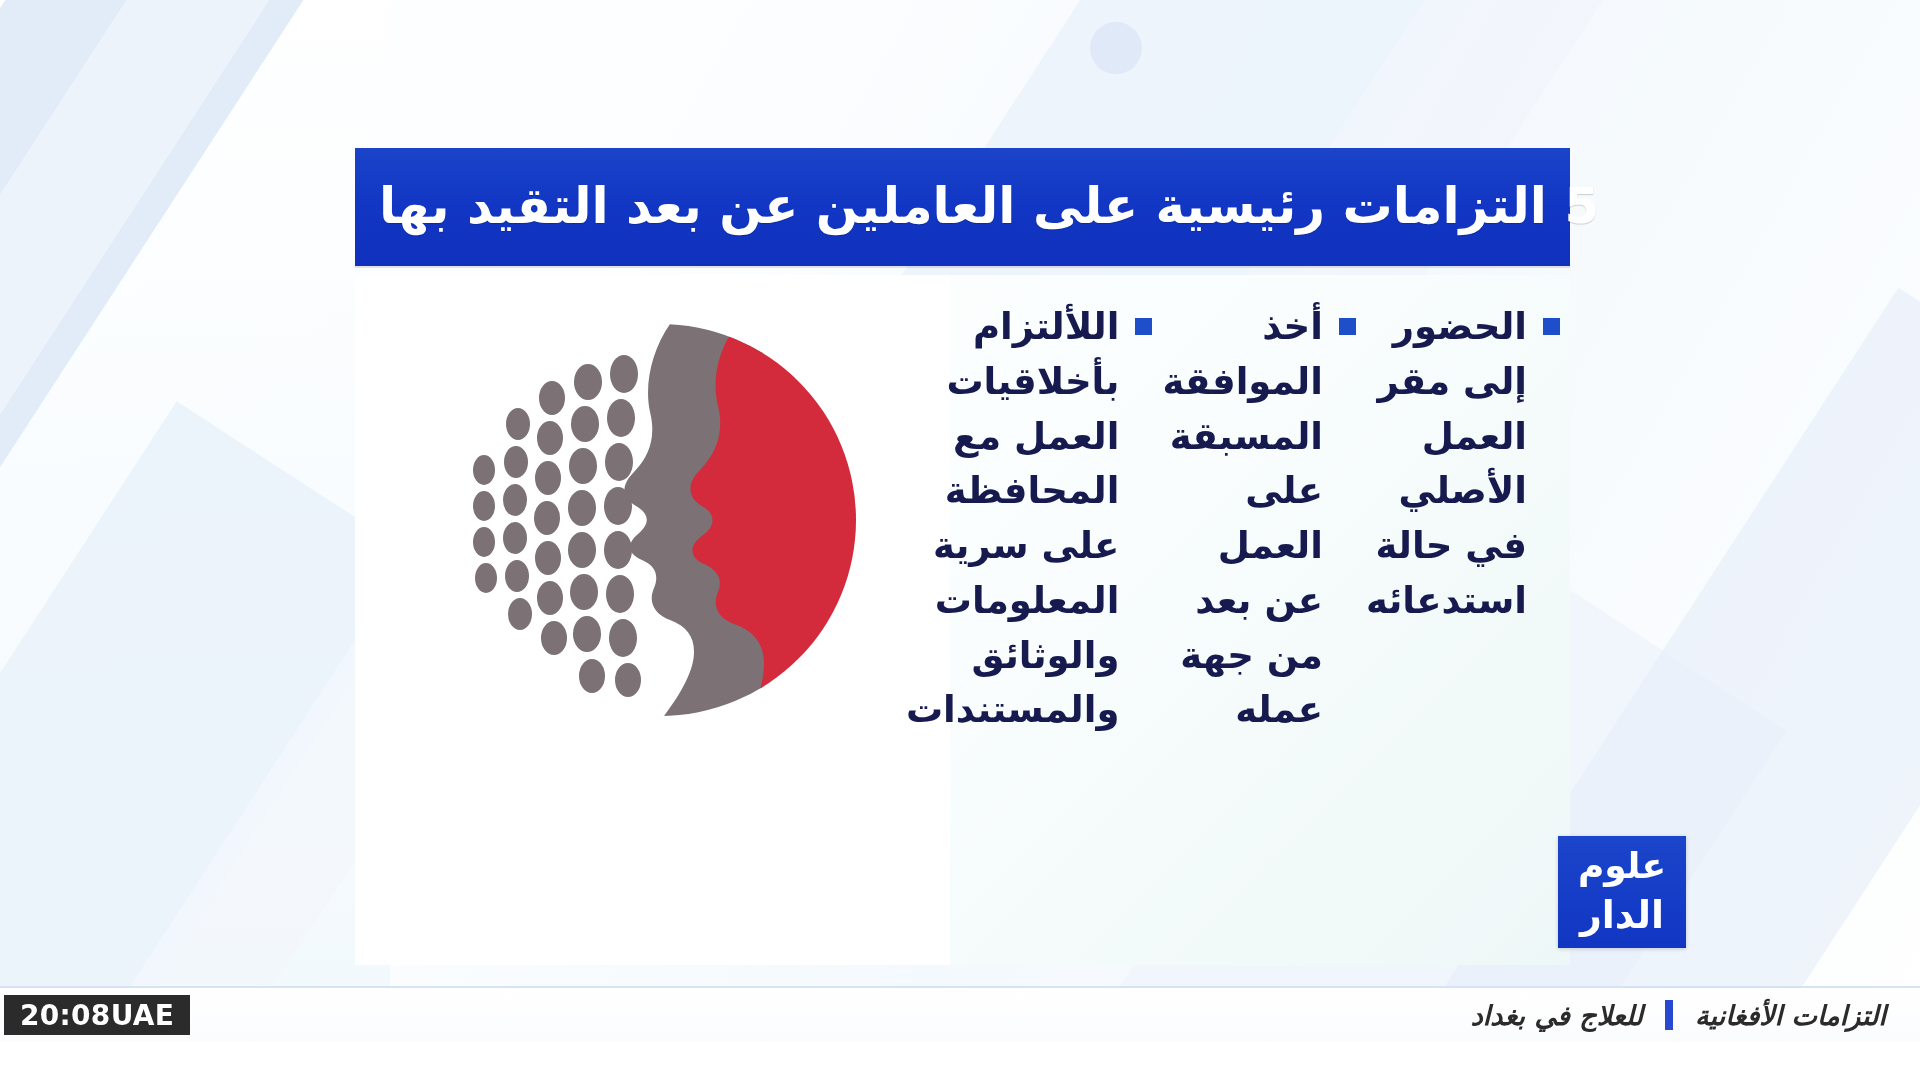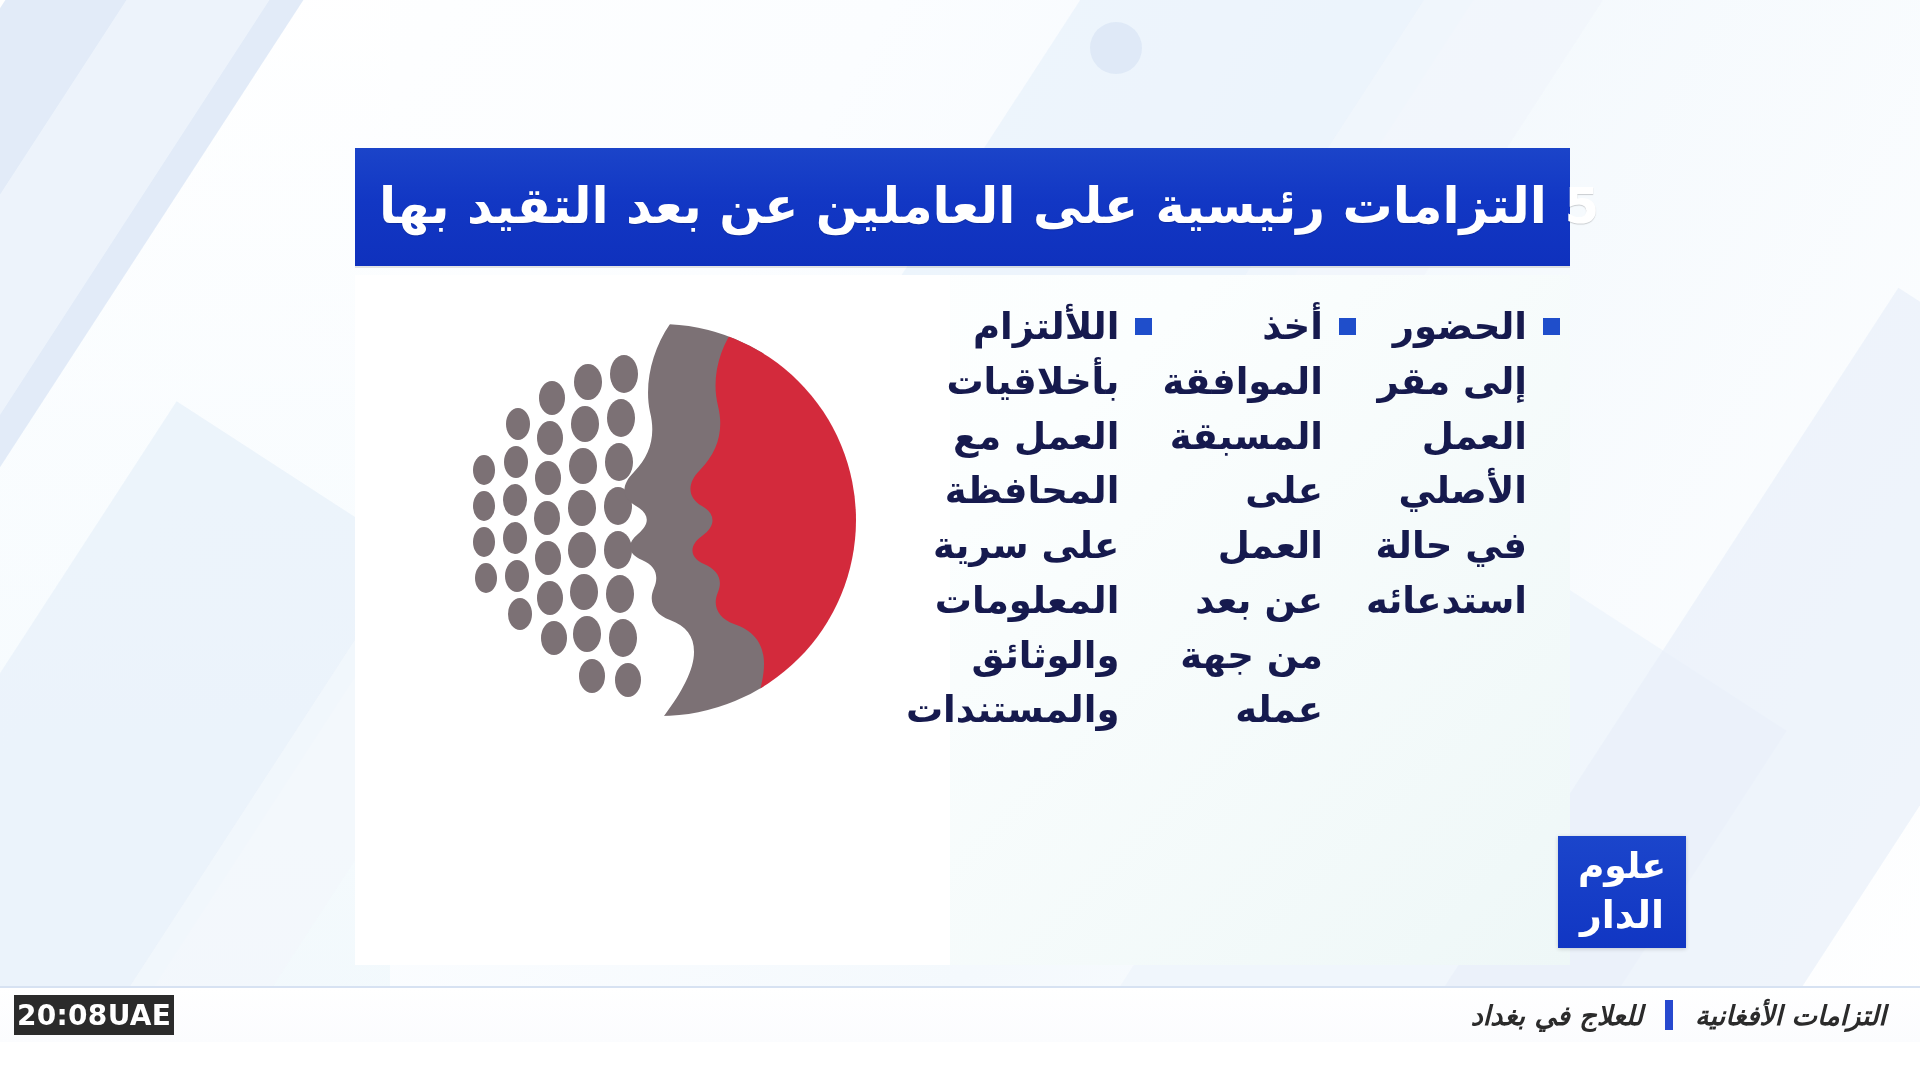--- a/index.html
+++ b/index.html
@@ -216,28 +216,28 @@
   }
   .ticker-sep {
     flex: 0 0 auto;
     width: 4px;
     height: 30px;
     background: #2749cf;
   }
   .ticker-clock {
     flex: 0 0 auto;
     height: 40px;
-    margin-left: 14px;
+    margin-left: 4px;
     margin-right: 6px;
     background: #2b2b2b;
     color: #ffffff;
     display: flex;
     align-items: center;
     justify-content: center;
-    padding: 0 3px;
+    padding: 0 16px;
     font-size: 28px;
     font-weight: bold;
     letter-spacing: .3px;
     font-family: "DejaVu Sans", "Liberation Sans", sans-serif;
   }
   .ticker-bottom-strip {
     position: absolute;
     left: 0; bottom: 0; width: 1920px; height: 38px;
     background: #ffffff;
   }

